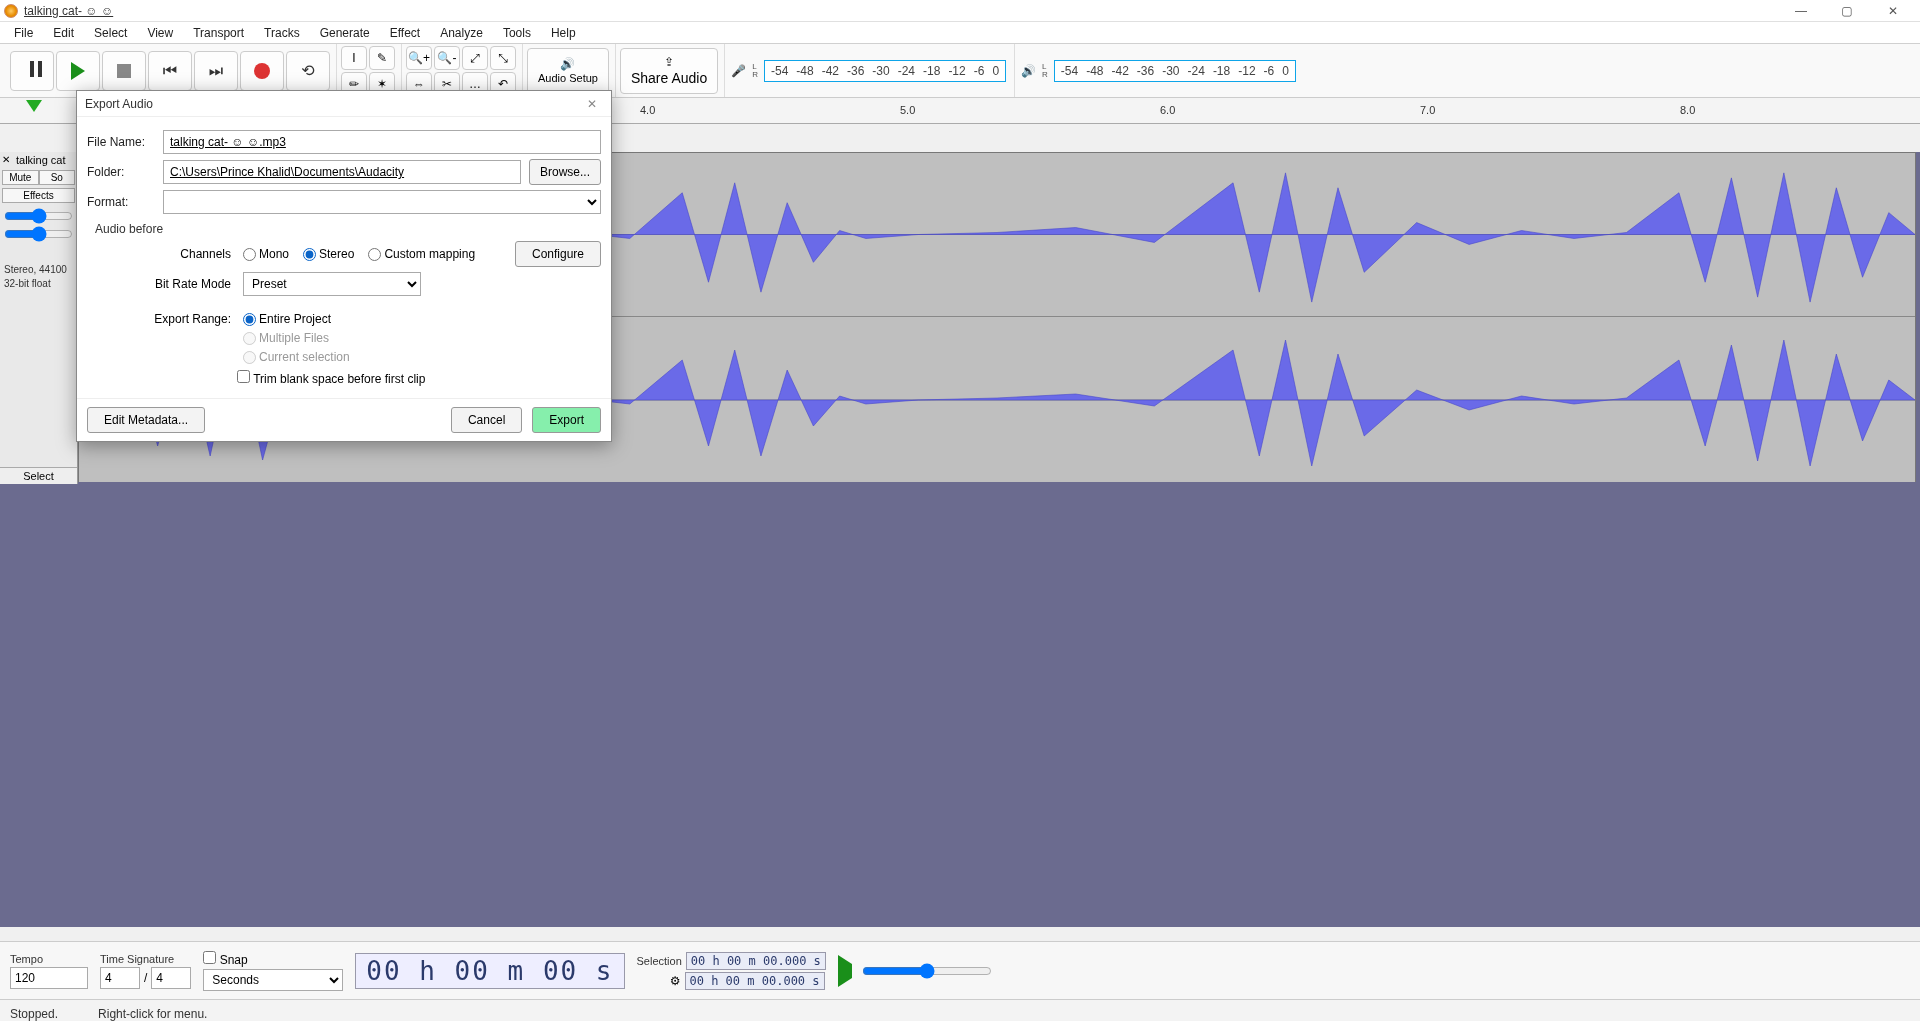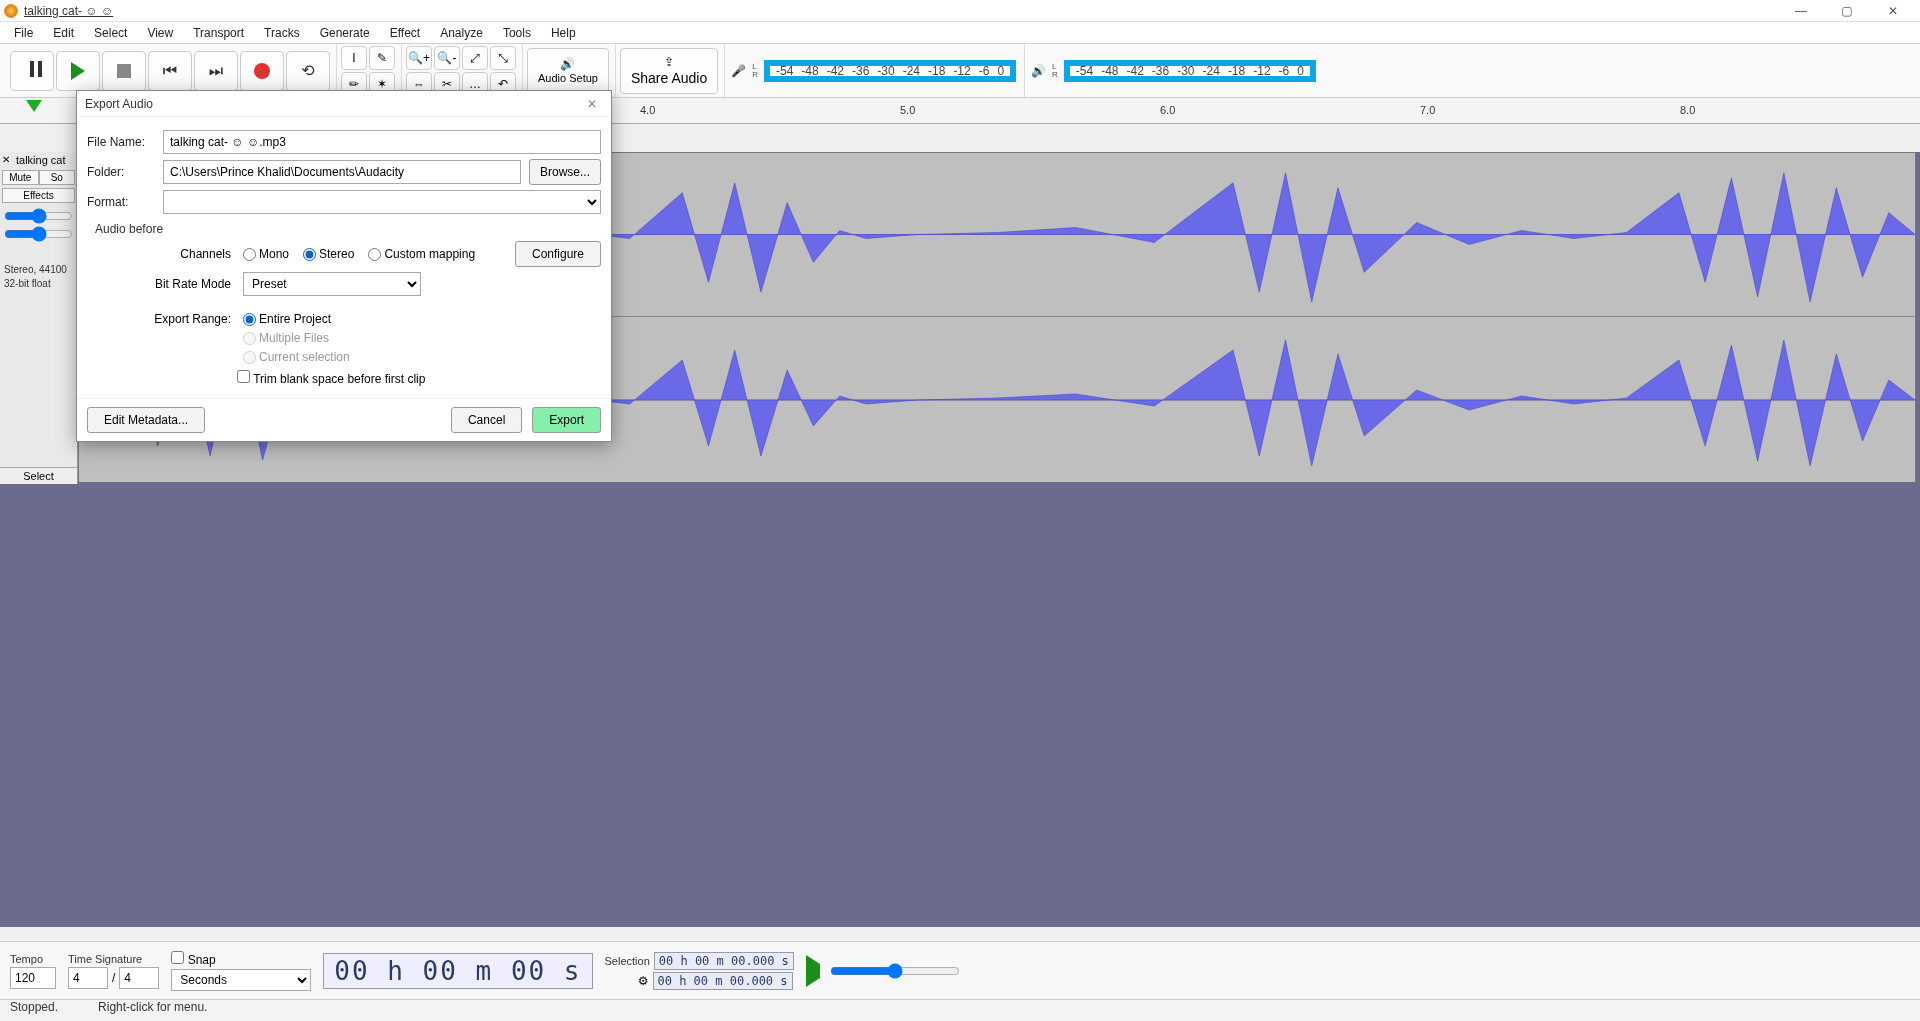--- a/index.html
+++ b/index.html
@@ -18,21 +18,21 @@
 
 
 .toolbar-row { height: 54px; background: #f9f9f9; border-bottom:1px solid #ccc; display:flex; align-items:center; padding:0 6px; gap:2px;}
 .tb-group { display:flex; align-items:center; gap:2px; padding:0 4px; border-left:1px solid #ddd; height:100%;}
 .tb-group:first-child{border-left:none;}
 .tb-btn { width:44px; height:40px; border:1px solid #ccc; background:#fdfdfd; border-radius:4px; display:flex; align-items:center; justify-content:center;}
 .tb-btn.small{width:26px;height:24px;}
 .tb-vert { display:flex; flex-direction:column; align-items:center; justify-content:center; height:46px; padding:0 10px; border:1px solid #ccc; border-radius:4px; background:#fdfdfd; gap:1px;}
 .meter { display:flex; align-items:center; gap:6px; padding:0 6px;}
 .meter-lr { font-size:8px; color:#555; line-height:8px;}
-.meter-scale { display:flex; gap:8px; font-size:9px; color:#444; position:relative; border:6px solid #0ea5e9; padding:1px 6px; height:22px; align-items:center; background:#fff;}
+.meter-scale { display:flex; gap:8px; font-size:9px; color:#444; position:relative; border:1px solid #0ea5e9; padding:1px 6px; height:22px; align-items:center; background:#fff;}
 
 
 .ruler { height: 26px; background:#f4f4f4; border-bottom:1px solid #aaa; position:relative; margin-left:0;}
 .ruler .tick { position:absolute; top:6px; font-size:11px; color:#333;}
 .ruler .marker { position:absolute; left:26px; top:2px; width:0;height:0;border-left:8px solid transparent;border-right:8px solid transparent;border-top:12px solid #2a2;}
 
 
 .trackarea { position:absolute; top:152px; left:0; right:0; bottom:94px; background:#6b6b8f; overflow:hidden;}
 .trackpanel { position:absolute; left:0; top:0; width:78px; bottom:0; background:#e9e9e9; border-right:1px solid #999;}
 .trackpanel .closebtn{position:absolute;left:2px;top:2px;font-size:10px;}
@@ -54,30 +54,30 @@
 .bottombars { position:absolute; left:0; right:0; bottom:22px; height:58px; background:#f7f7f7; border-top:1px solid #ccc; display:flex; align-items:center; gap:12px; padding:4px 10px;}
 .bb-col{display:flex;flex-direction:column;gap:2px;}
 .bb-label{font-size:11px;color:#333;}
 .bb-input{border:1px solid #aaa;background:#fff;padding:2px 4px;height:22px;}
 .timedisp{font-family:"Segoe UI",monospace;font-size:26px;color:#2b3a6b;background:#eef;border:1px solid #99a;padding:2px 10px;letter-spacing:2px;}
 .sel-box{display:flex;flex-direction:column;gap:2px;}
 .sel-row{display:flex;align-items:center;gap:4px;}
 .sel-field{background:#e9ecf7;border:1px solid #99a;padding:1px 4px;font-family:monospace;font-size:12px;color:#2b3a6b;}
 
 
-.statusbar{position:absolute;left:0;right:0;bottom:0;height:22px;background:#f3f3f3;border-top:1px solid #ccc;display:flex;align-items:flex-start;padding:0 10px;gap:40px;font-size:12px;color:#333;}
+.statusbar{position:absolute;left:0;right:0;bottom:0;height:22px;background:#f3f3f3;border-top:1px solid #ccc;display:flex;align-items:flex-end;padding:0 10px;gap:40px;font-size:12px;color:#333;}
 
 
 .dialog { position:absolute; left:76px; top:90px; width:536px; background:#fff; border:1px solid #888; box-shadow:0 4px 18px rgba(0,0,0,.35); z-index:50;}
 .dialog .dlg-title{height:26px;display:flex;align-items:center;padding:0 8px;background:#fff;border-bottom:1px solid #eee;font-size:12px;color:#333;}
 .dialog .dlg-title .x{margin-left:auto;color:#888;padding:0 6px;}
 .dialog .dlg-body{padding:8px 10px 10px 10px;}
 .dlg-row{display:flex;align-items:center;gap:8px;margin:5px 0;}
 .dlg-row label{width:68px;text-align:left;color:#222;}
-.dlg-row .field{flex:1;border:1px solid #aaa;padding:11px 6px;background:#fff;height:24px;}
+.dlg-row .field{flex:1;border:1px solid #aaa;padding:11px 6px;background:#fff;height:24px;text-decoration:underline;}
 .dlg-row .browse{width:72px;height:26px;border:1px solid #999;background:#f3f3f3;border-radius:3px;}
 .section-title{margin:8px 0 4px 8px;color:#333;}
 .opt-row{display:flex;align-items:center;gap:6px;margin:5px 0;}
 .opt-row .olabel{width:150px;text-align:right;padding-right:6px;}
 .opt-row .radio{display:flex;align-items:center;gap:3px;margin-right:8px;}
 .opt-row select{border:1px solid #aaa;background:#fff;padding:2px 4px;height:24px;width:178px;}
 .chk-row{display:flex;align-items:center;gap:6px;margin:6px 0 2px 150px;}
 .dlg-buttons{display:flex;gap:10px;padding:8px 10px;border-top:1px solid #eee;}
 .btn{height:26px;padding:0 16px;border:1px solid #999;background:#f3f3f3;border-radius:3px;}
 .btn.primary{background:#86efac;text-align:center;}
@@ -320,21 +320,21 @@
     <button class="btn">Edit Metadata...</button>
     <div style="flex:1"></div>
     <button class="btn">Cancel</button>
     <button class="btn primary">Export</button>
   </div>
 </div>
 
 <div class="bottombars">
   <div class="bb-col">
     <span class="bb-label">Tempo</span>
-    <input class="bb-input" style="width: 46px;" value="120">
+    <input class="bb-input" style="width: 78px;" value="120">
   </div>
   <div class="bb-col">
     <span class="bb-label">Time Signature</span>
     <div style="display:flex;gap:4px;align-items:center;">
       <input class="bb-input" style="width: 40px;" value="4">
       <span>/</span>
       <input class="bb-input" style="width: 40px;" value="4">
     </div>
   </div>
   <div class="bb-col">

